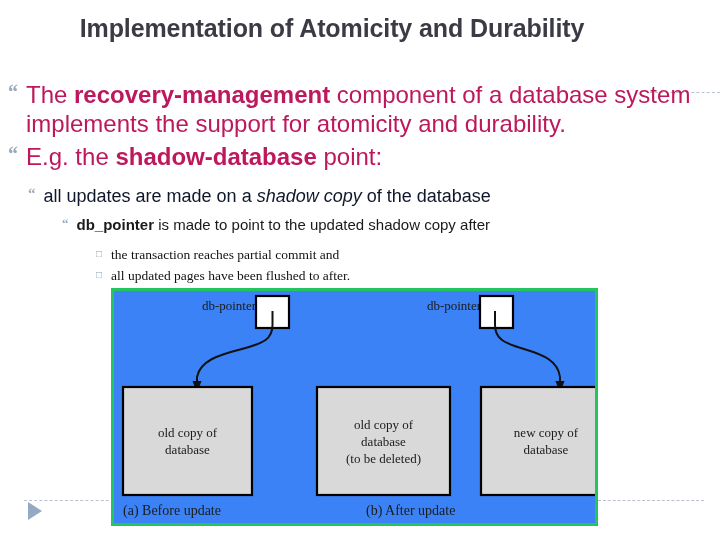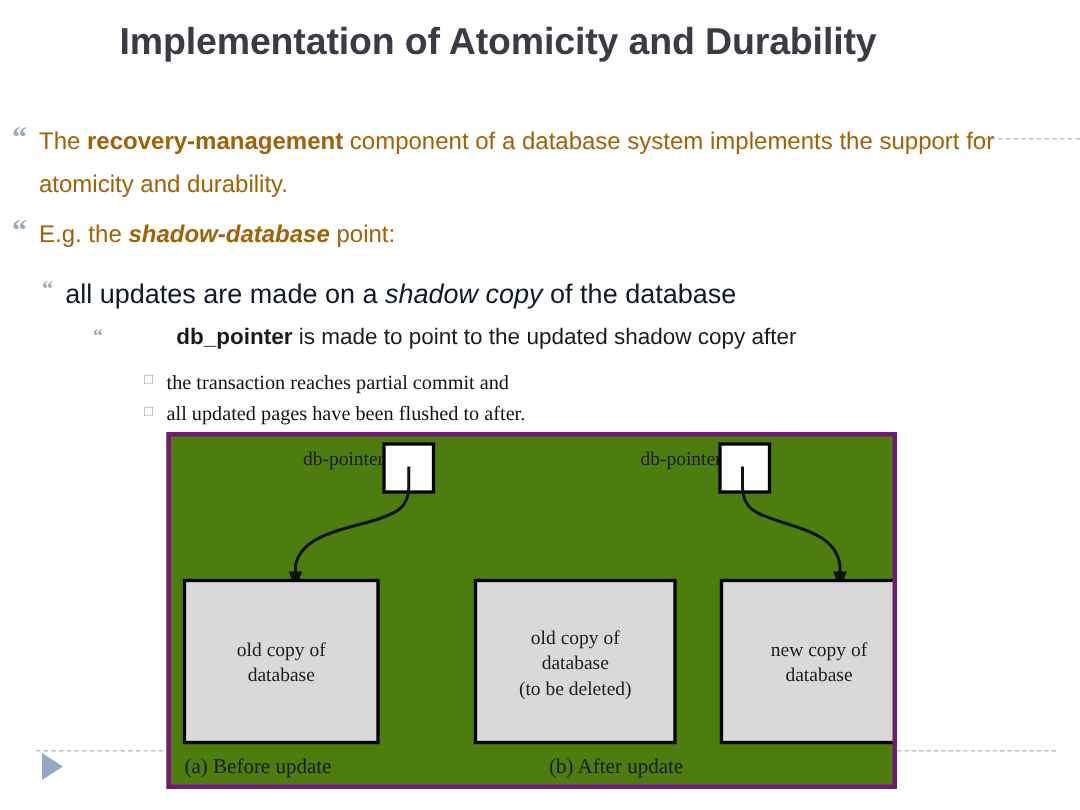--- a/index.html
+++ b/index.html
@@ -49,22 +49,22 @@
   
   .lvl1 { left: 8px; width: 706px; }
   .lvl1 .bmark {
     font-size: 20px;
     font-weight: bold;
     margin-right: 8px;
     margin-top: 2px;
     font-family: "Liberation Serif", serif;
   }
   .lvl1 .btext {
-    font-size: 16px;
-    color: #a16207;
+    font-size: 24px;
+    color: #be185d;
     line-height: 29px;
   }
   
   .lvl2 { left: 28px; width: 680px; }
   .lvl2 .bmark {
     font-size: 15px;
     font-weight: bold;
     margin-right: 8px;
     margin-top: 2px;
     font-family: "Liberation Serif", serif;
@@ -80,41 +80,40 @@
     font-size: 13px;
     font-weight: bold;
     margin-right: 8px;
     margin-top: 2px;
     font-family: "Liberation Serif", serif;
   }
   .lvl3 .btext {
     font-size: 15px;
     color: #1a1a1a;
     line-height: 20px;
-    margin-left: 41px;
   }
   
   .lvl4 { left: 96px; width: 610px; }
   .lvl4 .bmark {
     font-size: 10px;
     color: #8fa3ba;
     margin-right: 9px;
     margin-top: 3px;
     line-height: 1;
   }
   .lvl4 .btext {
     font-size: 13.5px;
     color: #111111;
     line-height: 18px;
     font-family: Liberation Serif, serif;
   }
 
   b.strong { font-weight: bold; }
   i.ital   { font-style: italic; }
-  b.strongital { font-weight: bold; font-style: italic; }
+  b.strongital { font-weight: bold; }
 
   
   .dash-rule {
     position: absolute;
     border-top: 1px dashed #b9c2cc;
     height: 0;
   }
 
   
   #triangle-bullet {
@@ -128,22 +127,22 @@
     border-left: 14px solid #93a9c4;
   }
 
   
   #figure-frame {
     position: absolute;
     left: 111px;
     top: 288px;
     width: 487px;
     height: 238px;
-    border: 3px solid #701a75;
-    background: #4d7c0f;
+    border: 3px solid #22c55e;
+    background: #3b82f6;
     box-sizing: border-box;
   }
   #figure-svg {
     position: absolute;
     left: 0;
     top: 0;
   }
 
   .fig-text {
     font-family: "Liberation Serif", serif;

